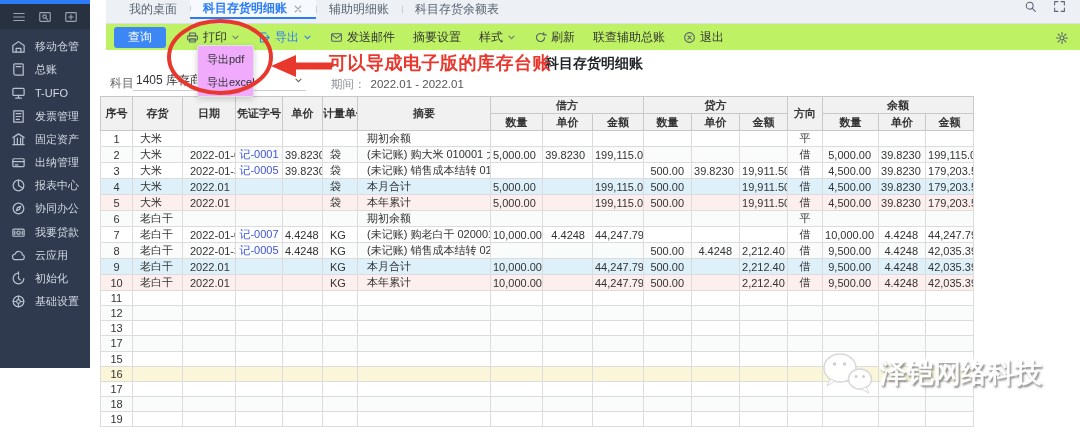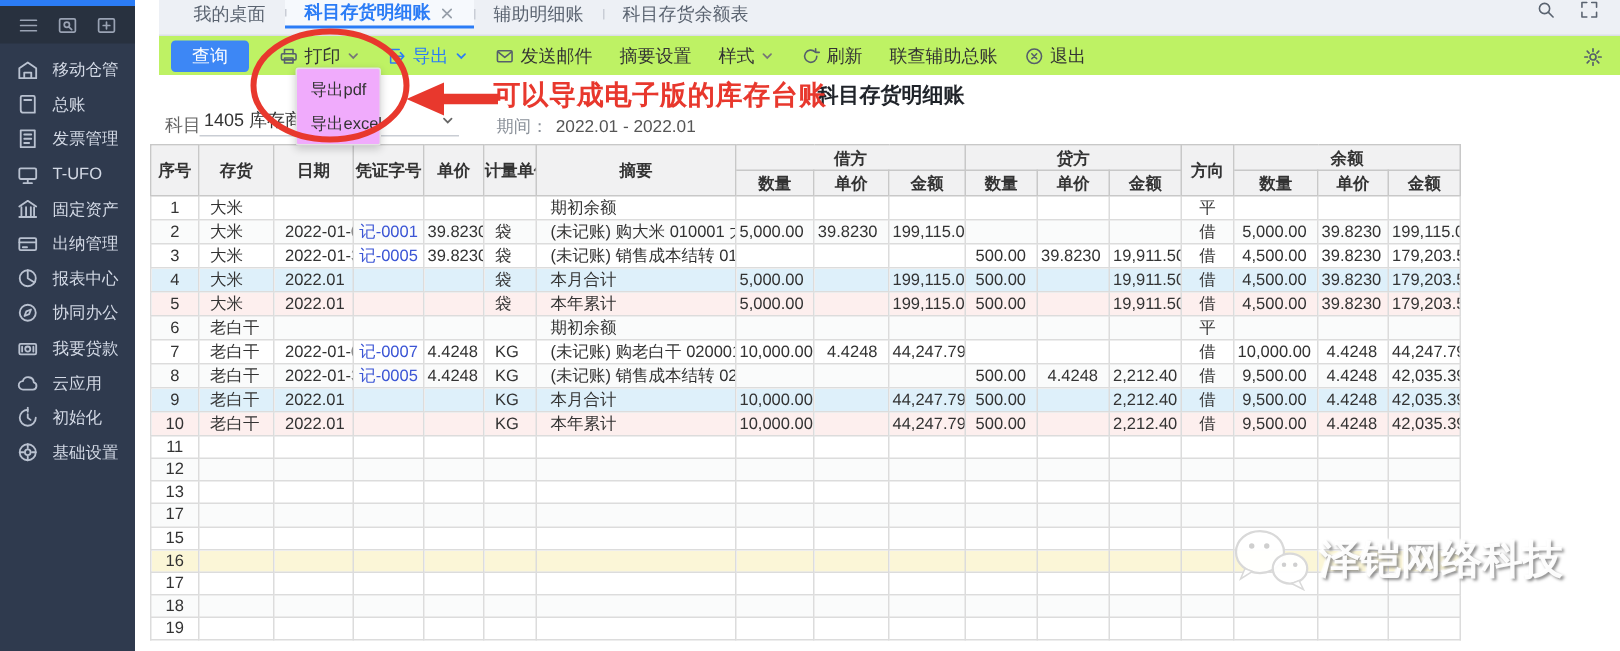--- a/index.html
+++ b/index.html
@@ -1,21 +1,21 @@
 <!DOCTYPE html>
 <html><head>
 <meta charset="utf-8">
 <style>
   html,body{margin:0;padding:0;background:#e9e9e9;}
   .page{position:relative;width:1080px;height:434px;background:#fff;overflow:hidden;
         font-family:"Liberation Sans","DejaVu Sans",sans-serif;-webkit-font-smoothing:antialiased;}
   
   .top-strip{position:absolute;left:0;top:0;width:90px;height:4px;}
   
-  .sidebar{position:absolute;left:0;top:4px;width:90px;height:430px;background:#2f3a4e;color:#c7cedd;text-align:right;}
+  .sidebar{position:absolute;left:0;top:4px;width:90px;height:364px;background:#2f3a4e;color:#c7cedd;text-align:right;}
   .sidebar-header{height:25px;background:#28313f;display:flex;align-items:center;justify-content:space-between;
                   padding:0 12px;color:#9aa3b4;}
   .sidebar-header .ic{width:14px;height:14px;cursor:pointer;}
   .side-items{padding-top:6px;}
   .side-item{display:flex;align-items:center;gap:9px;padding-left:11px;height:23.2px;font-size:11px;cursor:pointer;color:#d3d9e5;}
   .side-item .ic{width:15px;height:15px;color:#b9c1d0;flex:0 0 auto;}
   .ic svg{width:100%;height:100%;display:block;}
   
   .tabbar{position:absolute;left:90px;top:0;right:0;height:24px;background:#edf0f5;border-bottom:1px solid #dcdfe6;
           display:flex;align-items:flex-start;padding-left:10px;font-size:12px;color:#5a6370;box-sizing:border-box;margin-left:16px;}
@@ -118,34 +118,34 @@
             <svg viewBox="0 0 16 16" fill="none" stroke="currentColor" stroke-width="1.3" stroke-linecap="round" stroke-linejoin="round">
               <path d="M4 2h8a1 1 0 0 1 1 1v11H5a2 2 0 0 1-2-2V3a1 1 0 0 1 1-1z"></path>
               <path d="M5.5 5h5"></path>
             </svg>
           </span>
           <span>总账</span>
         </div>
         <div class="side-item">
           <span class="ic">
             <svg viewBox="0 0 16 16" fill="none" stroke="currentColor" stroke-width="1.3" stroke-linecap="round" stroke-linejoin="round">
+              <rect x="2" y="3.5" width="12" height="7.5" rx="1"></rect>
+              <path d="M8 11v3M5 14h6"></path>
+            </svg>
+          </span>
+          <span>T-UFO</span>
+        </div>
+        <div class="side-item">
+          <span class="ic">
+            <svg viewBox="0 0 16 16" fill="none" stroke="currentColor" stroke-width="1.3" stroke-linecap="round" stroke-linejoin="round">
               <rect x="3" y="2" width="10" height="12"></rect>
               <path d="M5.5 5h5M5.5 8h5M5.5 11h3.5"></path>
             </svg>
           </span>
           <span>发票管理</span>
-        </div>
-        <div class="side-item">
-          <span class="ic">
-            <svg viewBox="0 0 16 16" fill="none" stroke="currentColor" stroke-width="1.3" stroke-linecap="round" stroke-linejoin="round">
-              <rect x="2" y="3.5" width="12" height="7.5" rx="1"></rect>
-              <path d="M8 11v3M5 14h6"></path>
-            </svg>
-          </span>
-          <span>T-UFO</span>
         </div>
         <div class="side-item">
           <span class="ic">
             <svg viewBox="0 0 16 16" fill="none" stroke="currentColor" stroke-width="1.3" stroke-linecap="round" stroke-linejoin="round">
               <path d="M2 6l6-4 6 4"></path>
               <path d="M3.5 6.5v6M6.8 6.5v6M10.2 6.5v6M12.5 6.5v6M2 13.5h12"></path>
             </svg>
           </span>
           <span>固定资产</span>
         </div>

